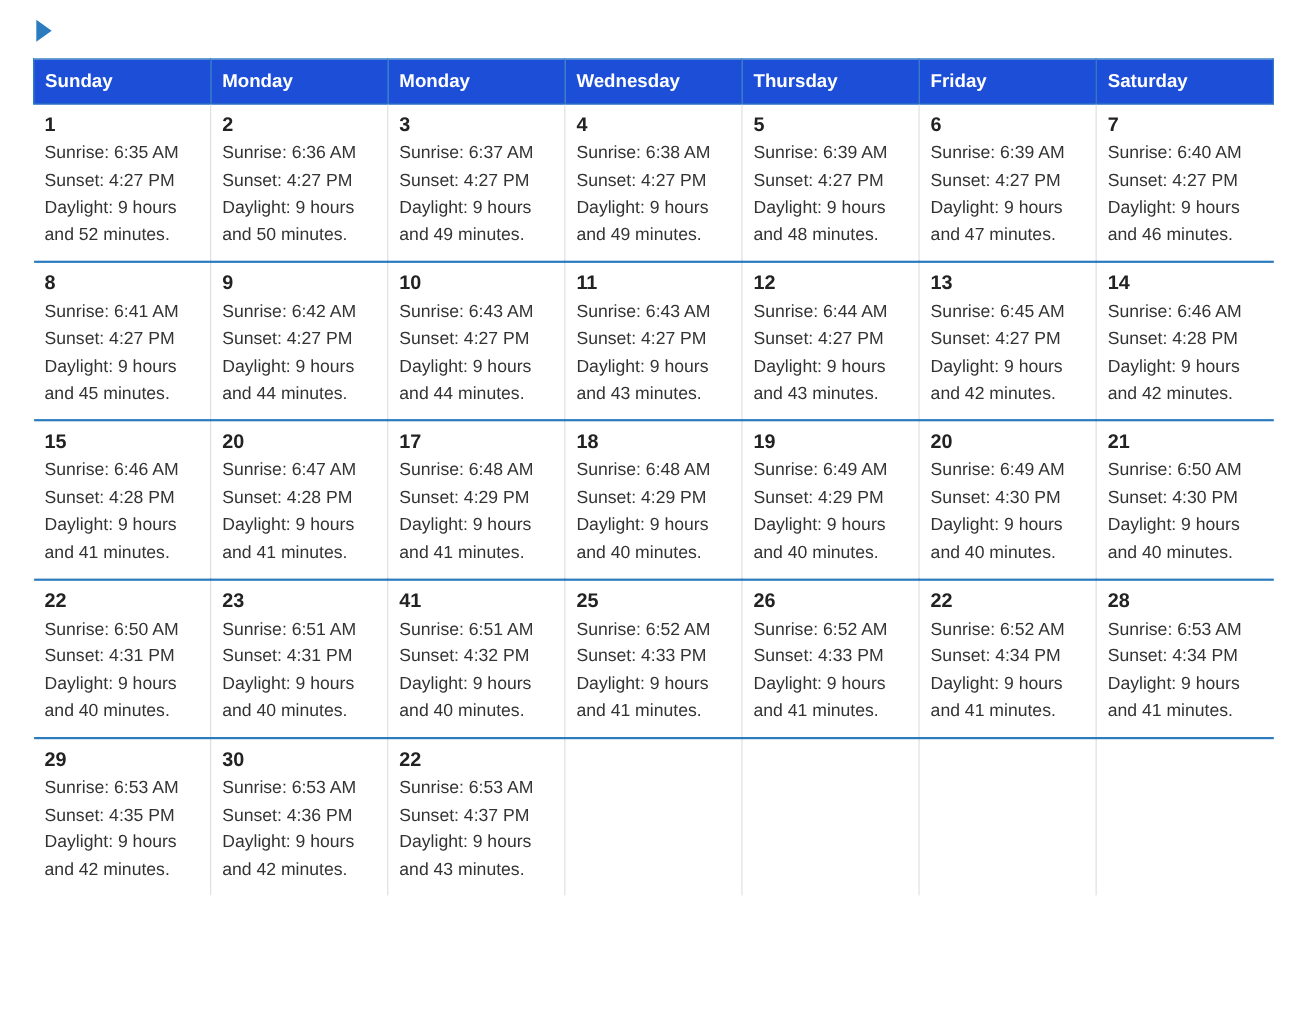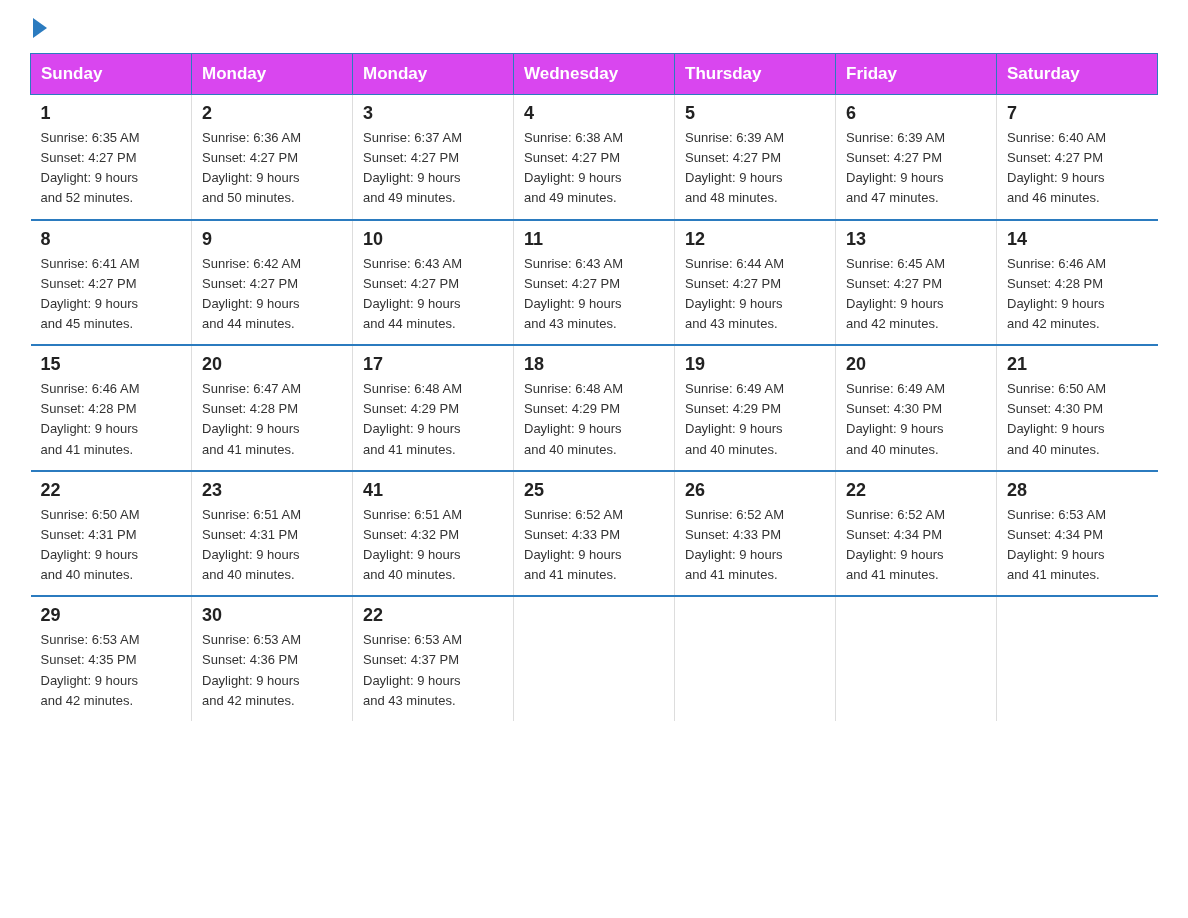--- a/index.html
+++ b/index.html
@@ -28,21 +28,21 @@
     .location {
       font-size: 20px;
       color: #333;
       margin-top: 4px;
     }
     table {
       width: 100%;
       border-collapse: collapse;
     }
     thead tr th {
-      background-color: #d946ef;
+      background-color: #1d4ed8;
       color: #fff;
       font-size: 17px;
       font-weight: bold;
       padding: 10px 10px;
       text-align: left;
       border: 1px solid #2b7bbf;
     }
     tbody tr {
       border-bottom: 2px solid #2b7bbf;
     }
@@ -58,21 +58,21 @@
     tbody td:last-child {
       border-right: none;
     }
     .day-num {
       font-size: 18px;
       font-weight: bold;
       color: #222;
       margin-bottom: 4px;
     }
     .day-info {
-      font-size: 13px;
+      font-size: 16px;
       color: #333;
       line-height: 1.55;
     }
     tbody tr:last-child {
       border-bottom: none;
     }
     .logo-wrapper {
       display: flex;
       flex-direction: column;
       align-items: flex-start;

